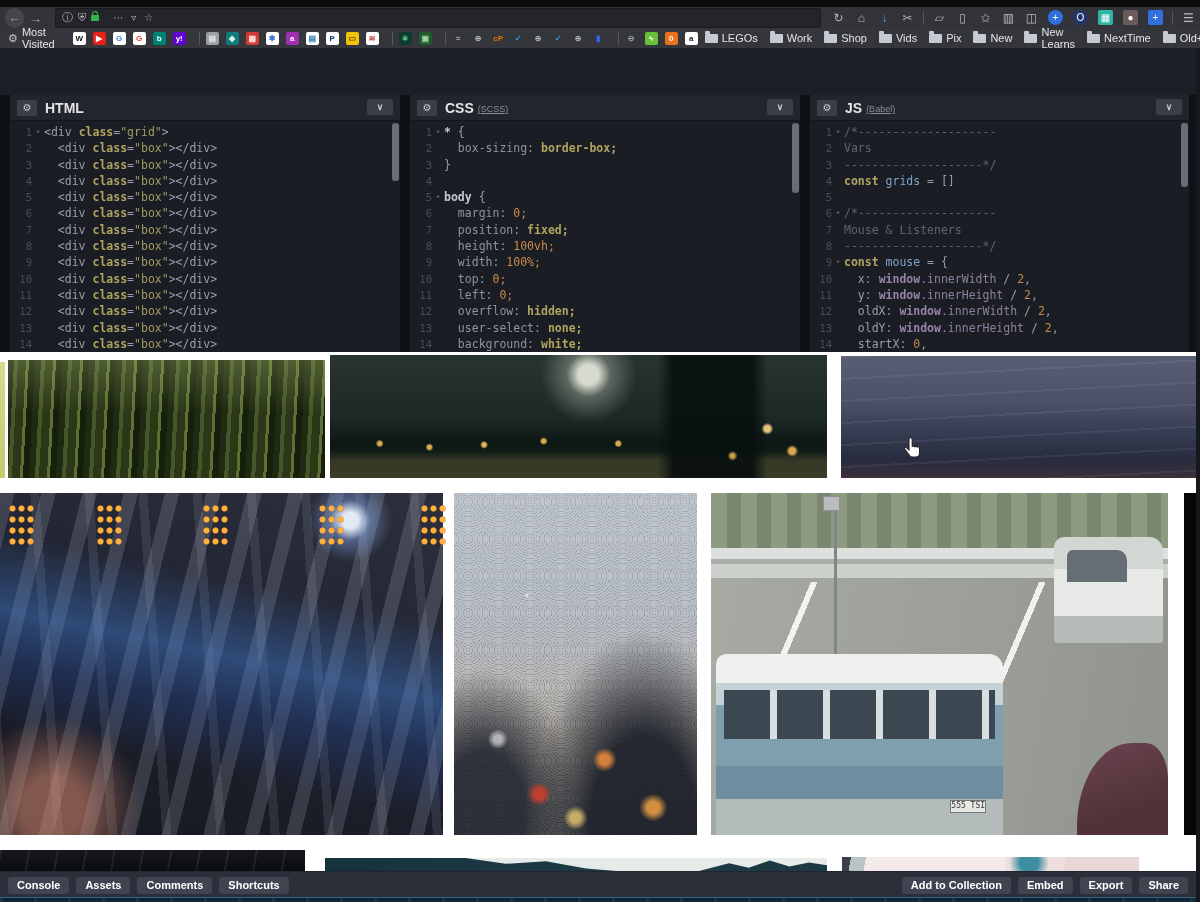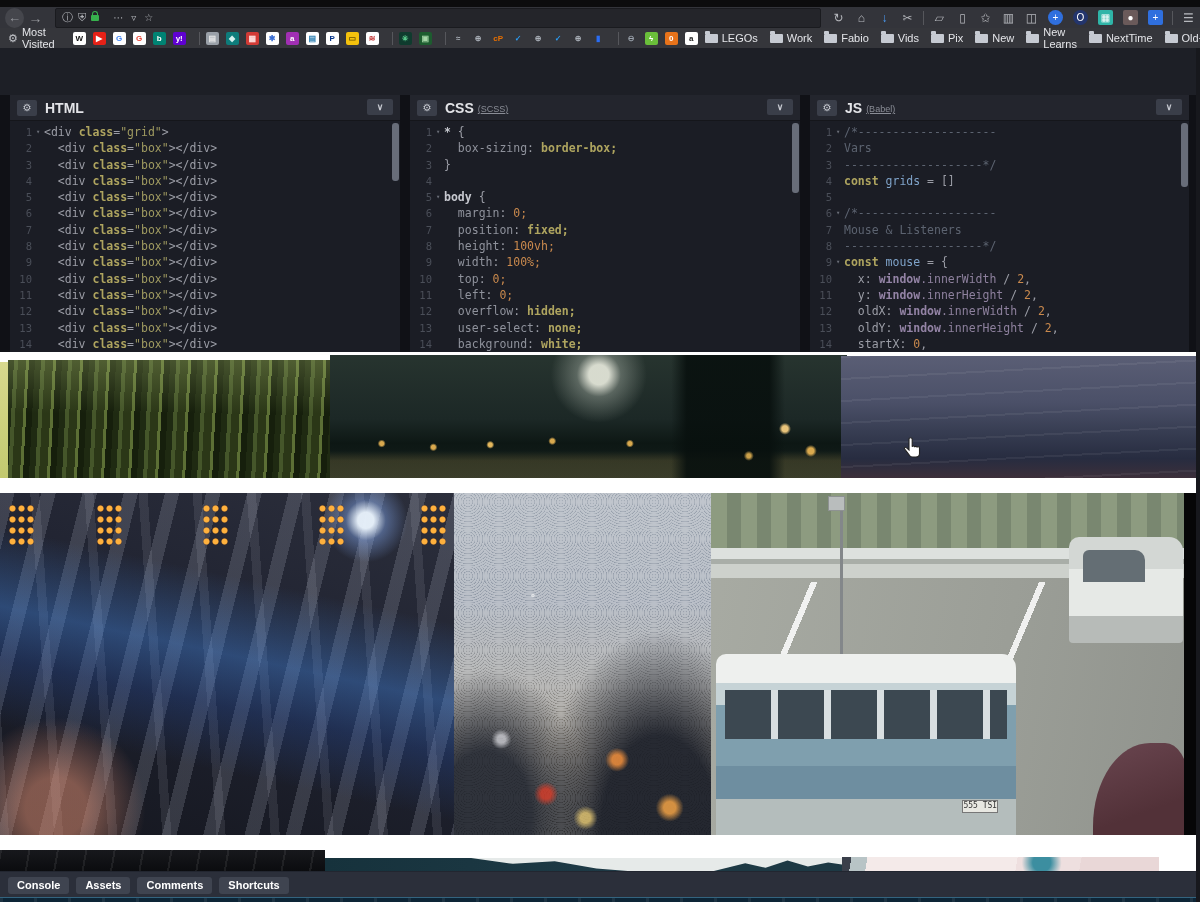--- a/index.html
+++ b/index.html
@@ -70,21 +70,21 @@
   .foldcol{width:12px;flex:none;text-align:center;color:#6a6e78;font-size:7px;}
   .seg-t{color:#9b9da6}.seg-a{color:#aea45f;font-weight:bold}.seg-s{color:#9f9a60}
   .seg-k{color:#aea45f;font-weight:bold}.seg-v{color:#aea45f;font-weight:bold}
   .seg-n{color:#c9894d}.seg-p{color:#8f929c}.seg-c{color:#5c6370}
   .seg-b{color:#7fa3c9}.seg-w{color:#9383a5;font-weight:bold}.seg-m{color:#8d809d}
   .seg-sel{color:#c6c8cf;font-weight:bold}
   .pscroll{position:absolute;right:1px;top:28px;width:7px;border-radius:3px;background:#686d79;}
 
   
   #preview{left:0;top:352px;width:1196px;height:519px;background:#fff;overflow:hidden;}
-  .photo{position:absolute;padding-left:20px;}
+  .photo{position:absolute;}
   #photo-sliver{left:0;top:10px;width:5px;height:116px;background:linear-gradient(180deg,#d8d98e,#c2c96f);}
   #photo-wheat{left:8px;top:8px;width:317px;height:118px;background:
     linear-gradient(180deg,rgba(190,210,130,.25),rgba(0,0,0,0) 45%),
     repeating-linear-gradient(93deg,#1f2a12 0 6px,#45562a 6px 10px,#2b3717 10px 18px,#5c6f35 18px 21px,#161f0c 21px 27px);}
   #photo-bridge{left:330px;top:3px;width:497px;height:123px;background:
     radial-gradient(circle at 52% 16%,rgba(225,228,215,.95) 0 10px,rgba(160,170,160,.45) 22px,rgba(0,0,0,0) 48px),
     radial-gradient(circle at 10% 72%,#d9a94e 0 2px,rgba(0,0,0,0) 4px),
     radial-gradient(circle at 20% 75%,#d9a94e 0 2px,rgba(0,0,0,0) 4px),
     radial-gradient(circle at 31% 73%,#e4b75c 0 2px,rgba(0,0,0,0) 4px),
     radial-gradient(circle at 43% 70%,#d9a94e 0 2px,rgba(0,0,0,0) 4px),
@@ -237,21 +237,21 @@
         <span class="bm-folder">
           <span class="folder-glyph"></span>
           <span>LEGOs</span>
         </span>
         <span class="bm-folder">
           <span class="folder-glyph"></span>
           <span>Work</span>
         </span>
         <span class="bm-folder">
           <span class="folder-glyph"></span>
-          <span>Fabio</span>
+          <span>Shop</span>
         </span>
         <span class="bm-folder">
           <span class="folder-glyph"></span>
           <span>Vids</span>
         </span>
         <span class="bm-folder">
           <span class="folder-glyph"></span>
           <span>Pix</span>
         </span>
         <span class="bm-folder">
@@ -442,19 +442,25 @@
     </div>
   </div>
 
   <div class="abs" id="footer">
     <div class="fgroup" id="footer-left">
         <div class="fbtn">Console</div>
         <div class="fbtn">Assets</div>
         <div class="fbtn">Comments</div>
         <div class="fbtn">Shortcuts</div>
       </div>
+    <div class="fgroup" id="footer-right">
+        <div class="fbtn">Add to Collection</div>
+        <div class="fbtn">Embed</div>
+        <div class="fbtn">Export</div>
+        <div class="fbtn">Share</div>
+      </div>
   </div>
   <div class="abs" id="bottom-strip">
       <div class="pat"></div>
     </div>
   <div class="abs" id="page-scrollbar"></div>
 
 </div>
 
 </body></html>

